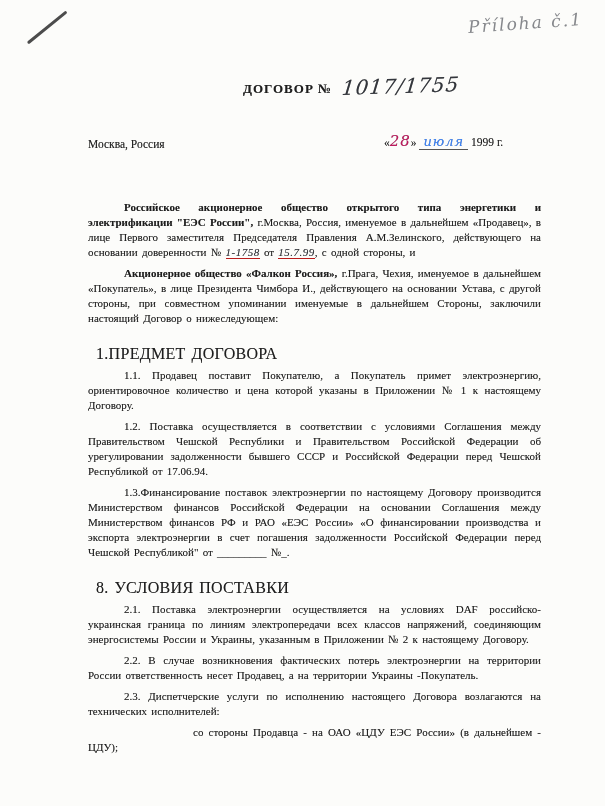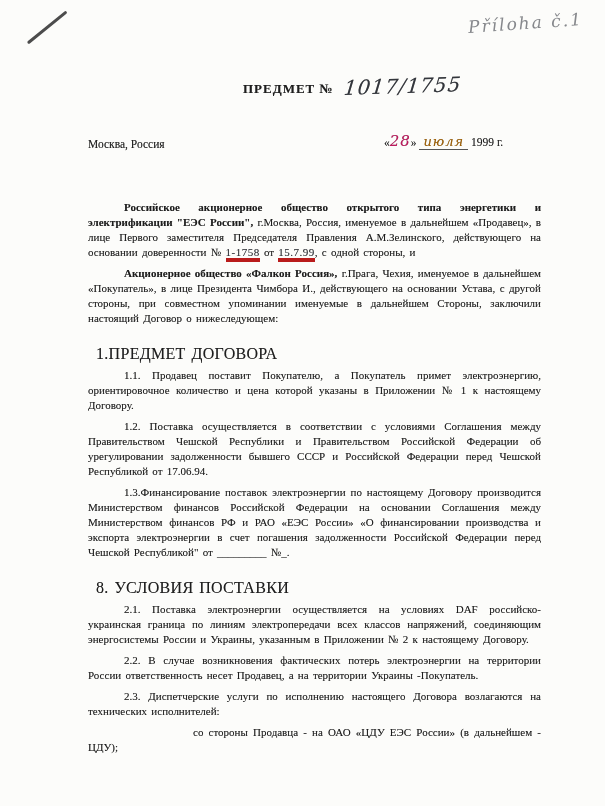--- a/index.html
+++ b/index.html
@@ -22,45 +22,45 @@
   }
   .title-row{position:absolute;left:243px;top:74px;display:flex;align-items:baseline;gap:10px;}
   .title-label{font-weight:bold;font-size:13px;letter-spacing:1px;}
   .contract-number{
     display:inline-block;font-size:20px;color:#33363c;
     letter-spacing:1px;transform:rotate(-2deg) skewX(-8deg);
   }
   .city{position:absolute;left:88px;top:138px;font-size:11.5px;}
   .date-row{position:absolute;left:384px;top:132px;font-size:11.5px;white-space:nowrap;}
   .hw-day{font-size:15px;color:#be185d;letter-spacing:1px;}
-  .hw-month{font-size:13px;color:#a16207;border-bottom:1px solid #555;padding:0 4px;letter-spacing:1px;}
+  .hw-month{font-size:13px;color:#3b82f6;border-bottom:1px solid #555;padding:0 4px;letter-spacing:1px;}
   .body-text{
     position:absolute;left:88px;top:200px;width:453px;
     font-size:11px;line-height:15px;text-align:justify;word-spacing:1.5px;
   }
   .para{margin:0 0 6px 0;text-indent:36px;}
   .heading{
     font-weight:normal;font-size:16px;letter-spacing:0.3px;
     margin:20px 0 7px 8px;text-indent:0;text-align:left;
   }
   .sub-indent{text-indent:105px;margin-bottom:0;}
-  .inline-hw{color:#33363c;border-bottom:4px solid #b91c1c;letter-spacing:0.5px;}
+  .inline-hw{font-style:italic;color:#33363c;border-bottom:1px solid #b91c1c;letter-spacing:0.5px;}
   b{font-weight:bold;}
 </style>
 </head>
 <body>
 
 <div class="page">
 
   <div class="pen-mark"></div>
 
   <div class="priloha hw">Příloha č.1</div>
 
   <div class="title-row">
-    <span class="title-label">ПРЕДМЕТ №</span>
+    <span class="title-label">ДОГОВОР №</span>
     <span class="contract-number hw">1017/1755</span>
   </div>
 
   <div class="city">Москва, Россия</div>
 
   <div class="date-row"><span>«</span><span class="hw hw-day">28</span><span>»</span>
     <span class="hw hw-month">июля</span>
     <span>1999 г.</span>
   </div>
 

